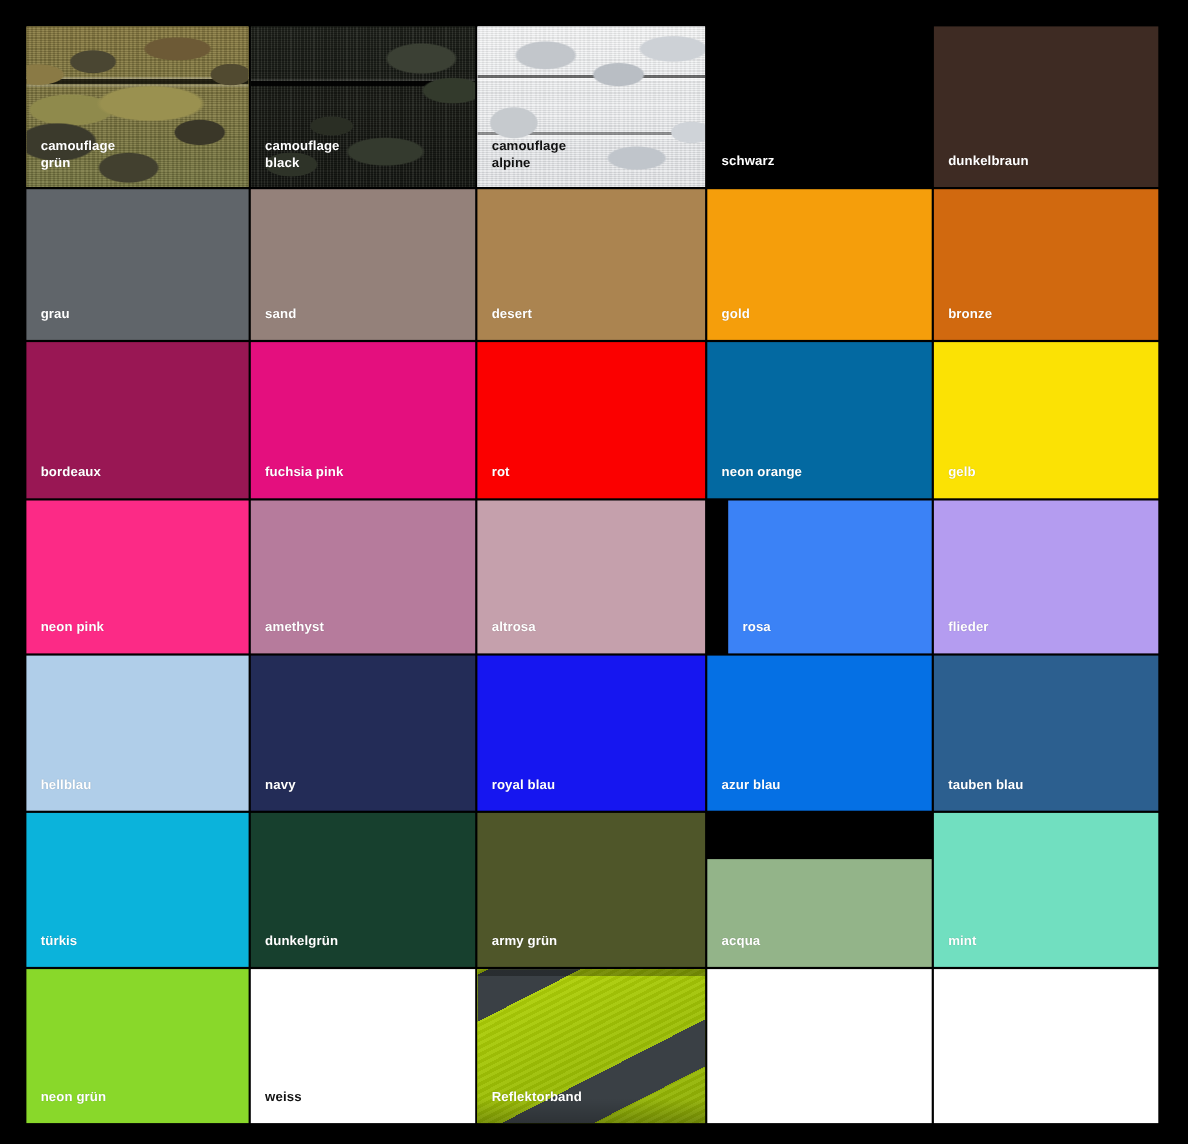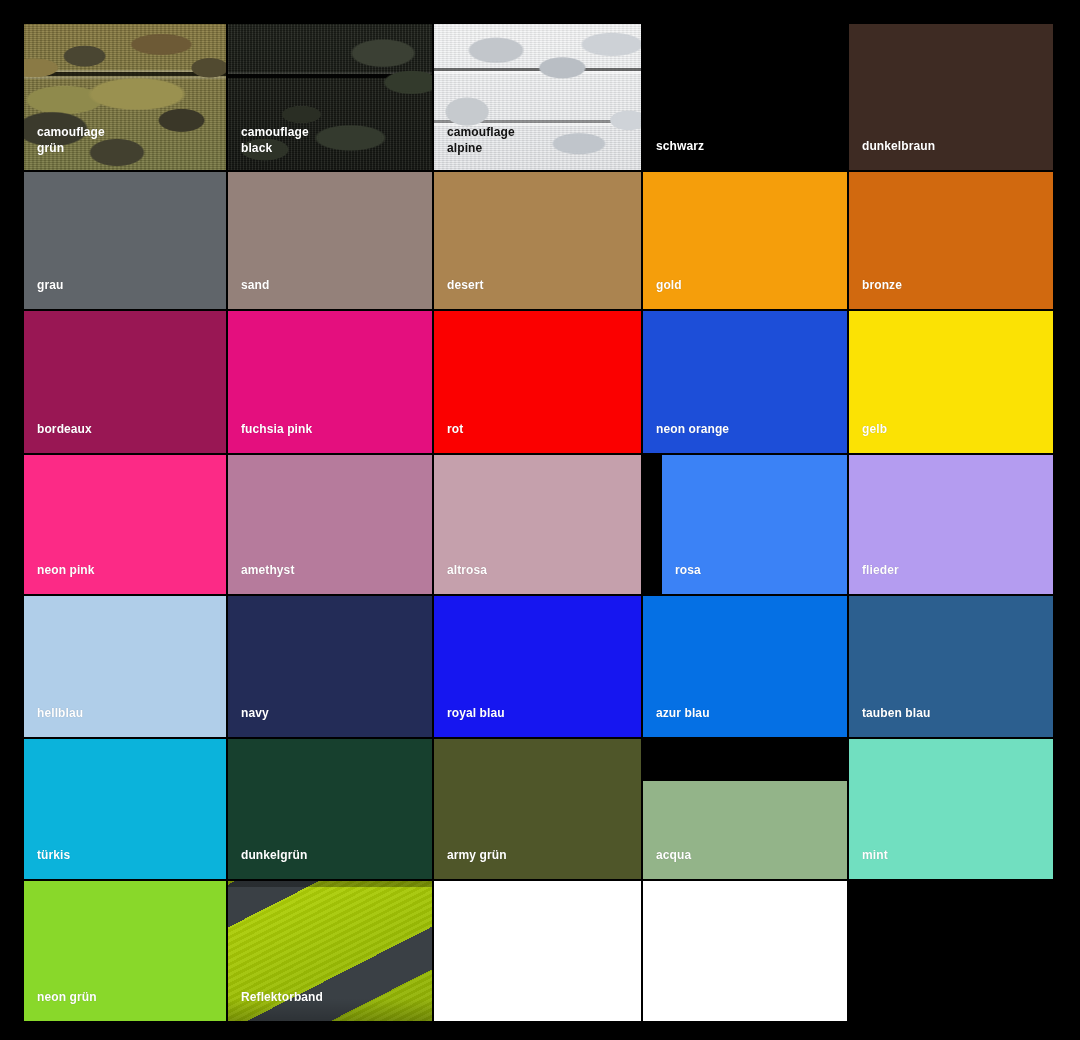--- a/index.html
+++ b/index.html
@@ -202,21 +202,21 @@
     </div>
     <div class="swatch" style="background: rgb(153, 23, 84);">
       <span class="swatch-label">bordeaux</span>
     </div>
     <div class="swatch" style="background: rgb(228, 15, 126);">
       <span class="swatch-label">fuchsia pink</span>
     </div>
     <div class="swatch" style="background: rgb(251, 0, 0);">
       <span class="swatch-label">rot</span>
     </div>
-    <div class="swatch" style="background: #1d4ed8; padding-left: 25px;">
+    <div class="swatch" style="background: #0369a1; padding-left: 25px;">
       <span class="swatch-label">neon orange</span>
     </div>
     <div class="swatch" style="background: rgb(251, 226, 4);">
       <span class="swatch-label">gelb</span>
     </div>
     <div class="swatch" style="background: rgb(252, 42, 134);">
       <span class="swatch-label">neon pink</span>
     </div>
     <div class="swatch" style="background: rgb(182, 123, 156);">
       <span class="swatch-label">amethyst</span>
@@ -255,20 +255,23 @@
       <span class="swatch-label">army grün</span>
     </div>
     <div class="swatch" style="background: rgb(147, 180, 137); margin-top: 42px;">
       <span class="swatch-label">acqua</span>
     </div>
     <div class="swatch" style="background: rgb(113, 223, 192);">
       <span class="swatch-label">mint</span>
     </div>
     <div class="swatch" style="background: rgb(137, 216, 42);">
       <span class="swatch-label">neon grün</span>
+    </div>
+    <div class="swatch" style="background: rgb(255, 255, 255);">
+      <span class="swatch-label dark">weiss</span>
     </div>
     <div class="swatch" style="background: rgb(168, 200, 3);">
       <div class="tex tex-reflektor"></div>
       <span class="swatch-label">Reflektorband</span>
     </div>
     <div class="swatch" style="background: rgb(255, 255, 255);"></div>
     <div class="swatch" style="background: rgb(255, 255, 255);"></div>
   </div>
 
 </body></html>

